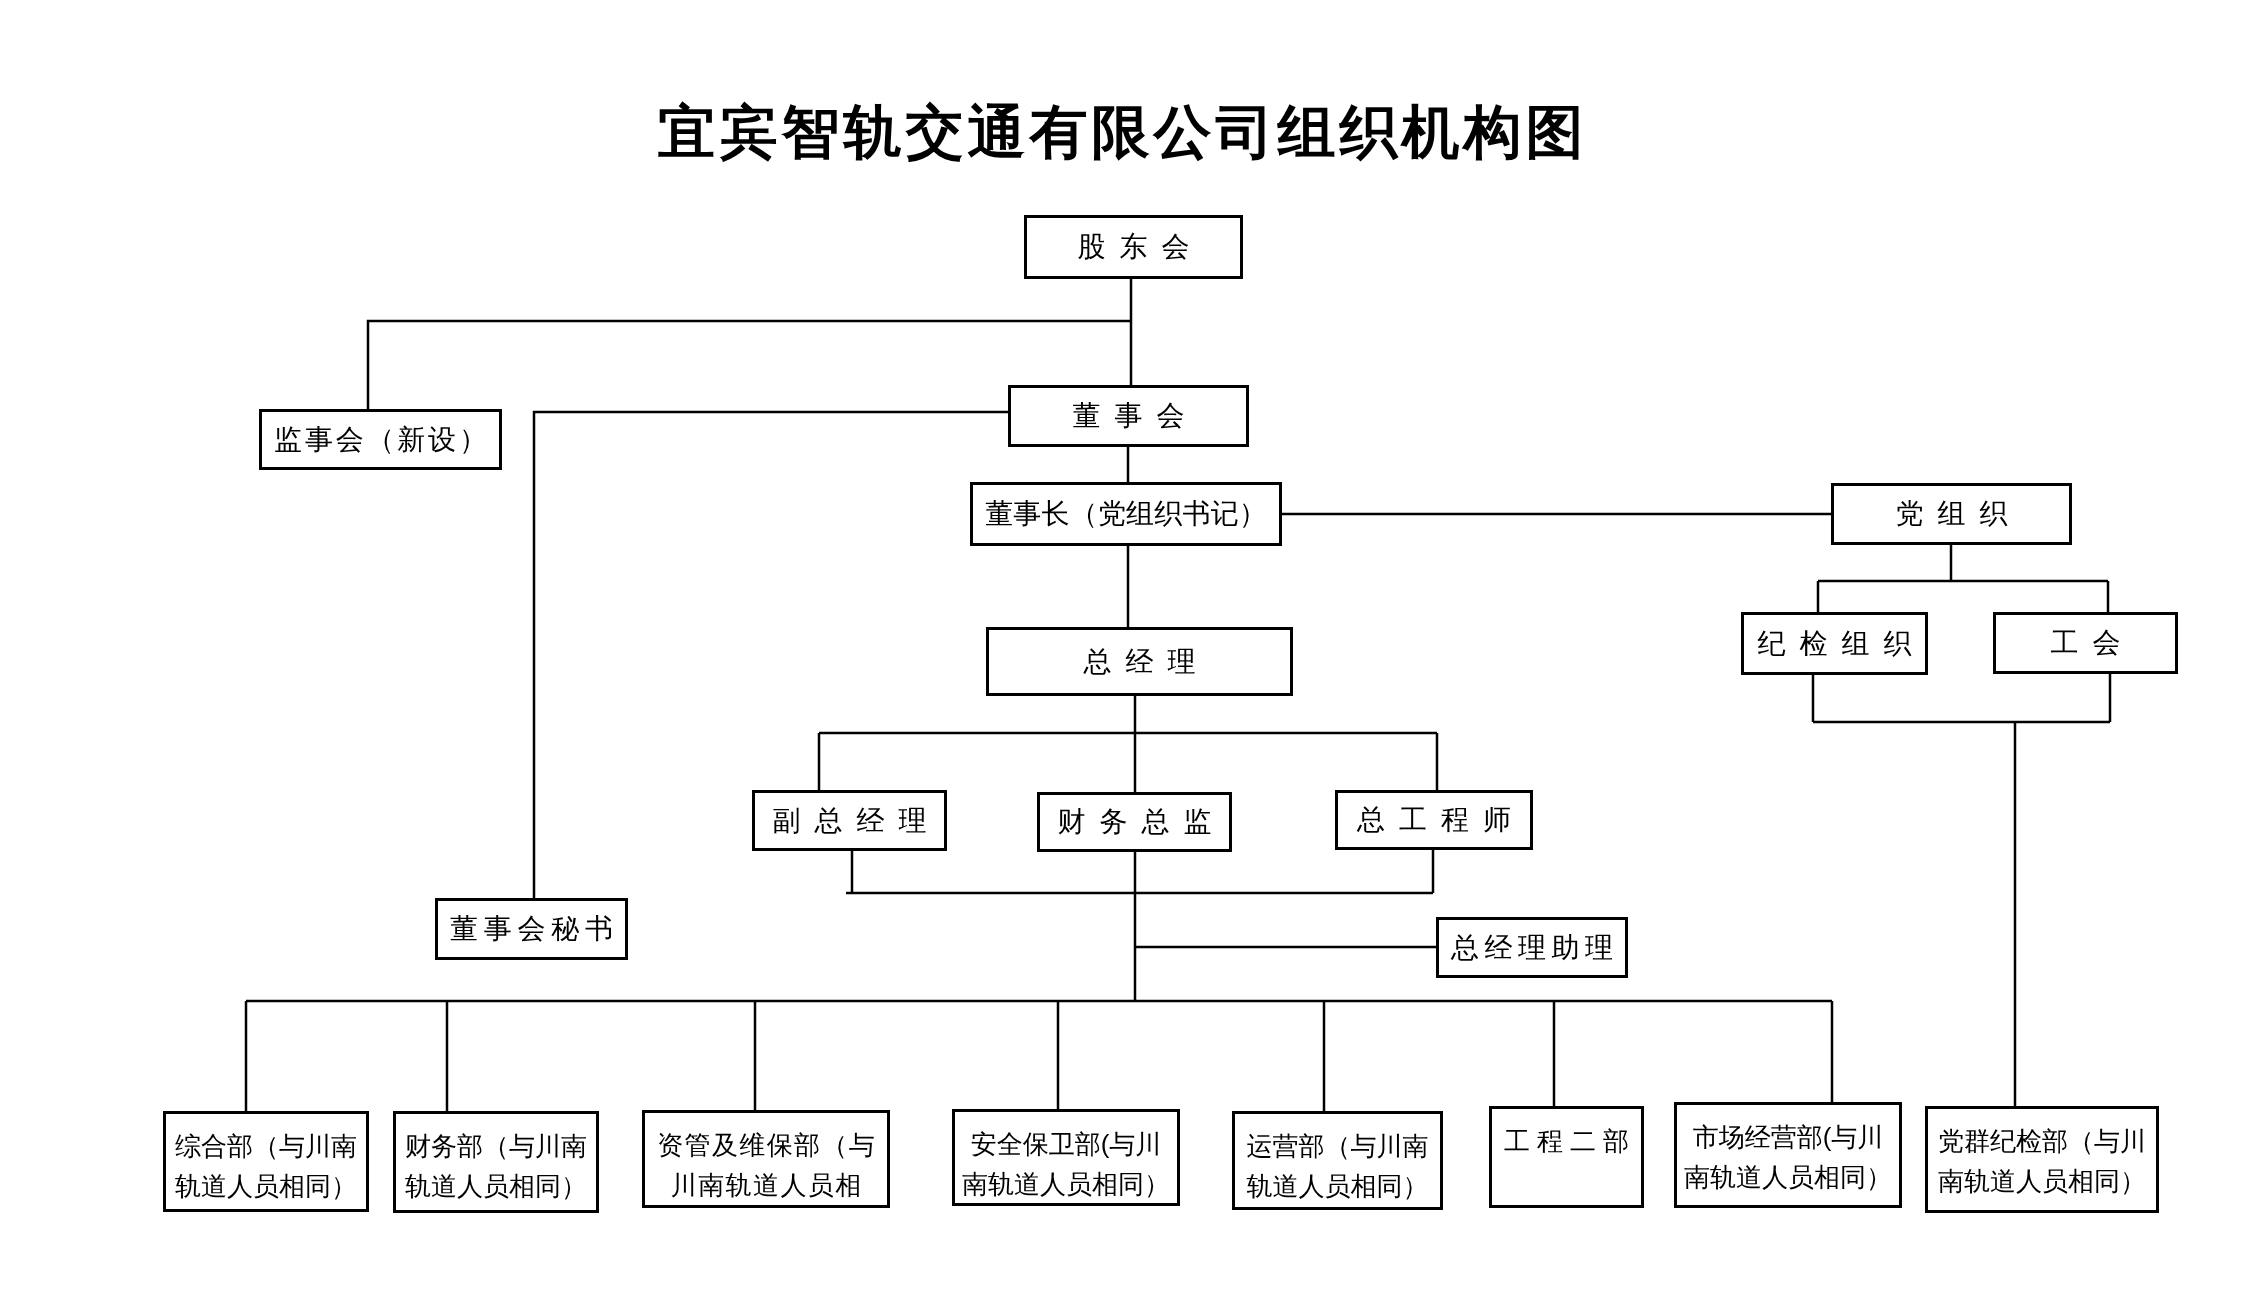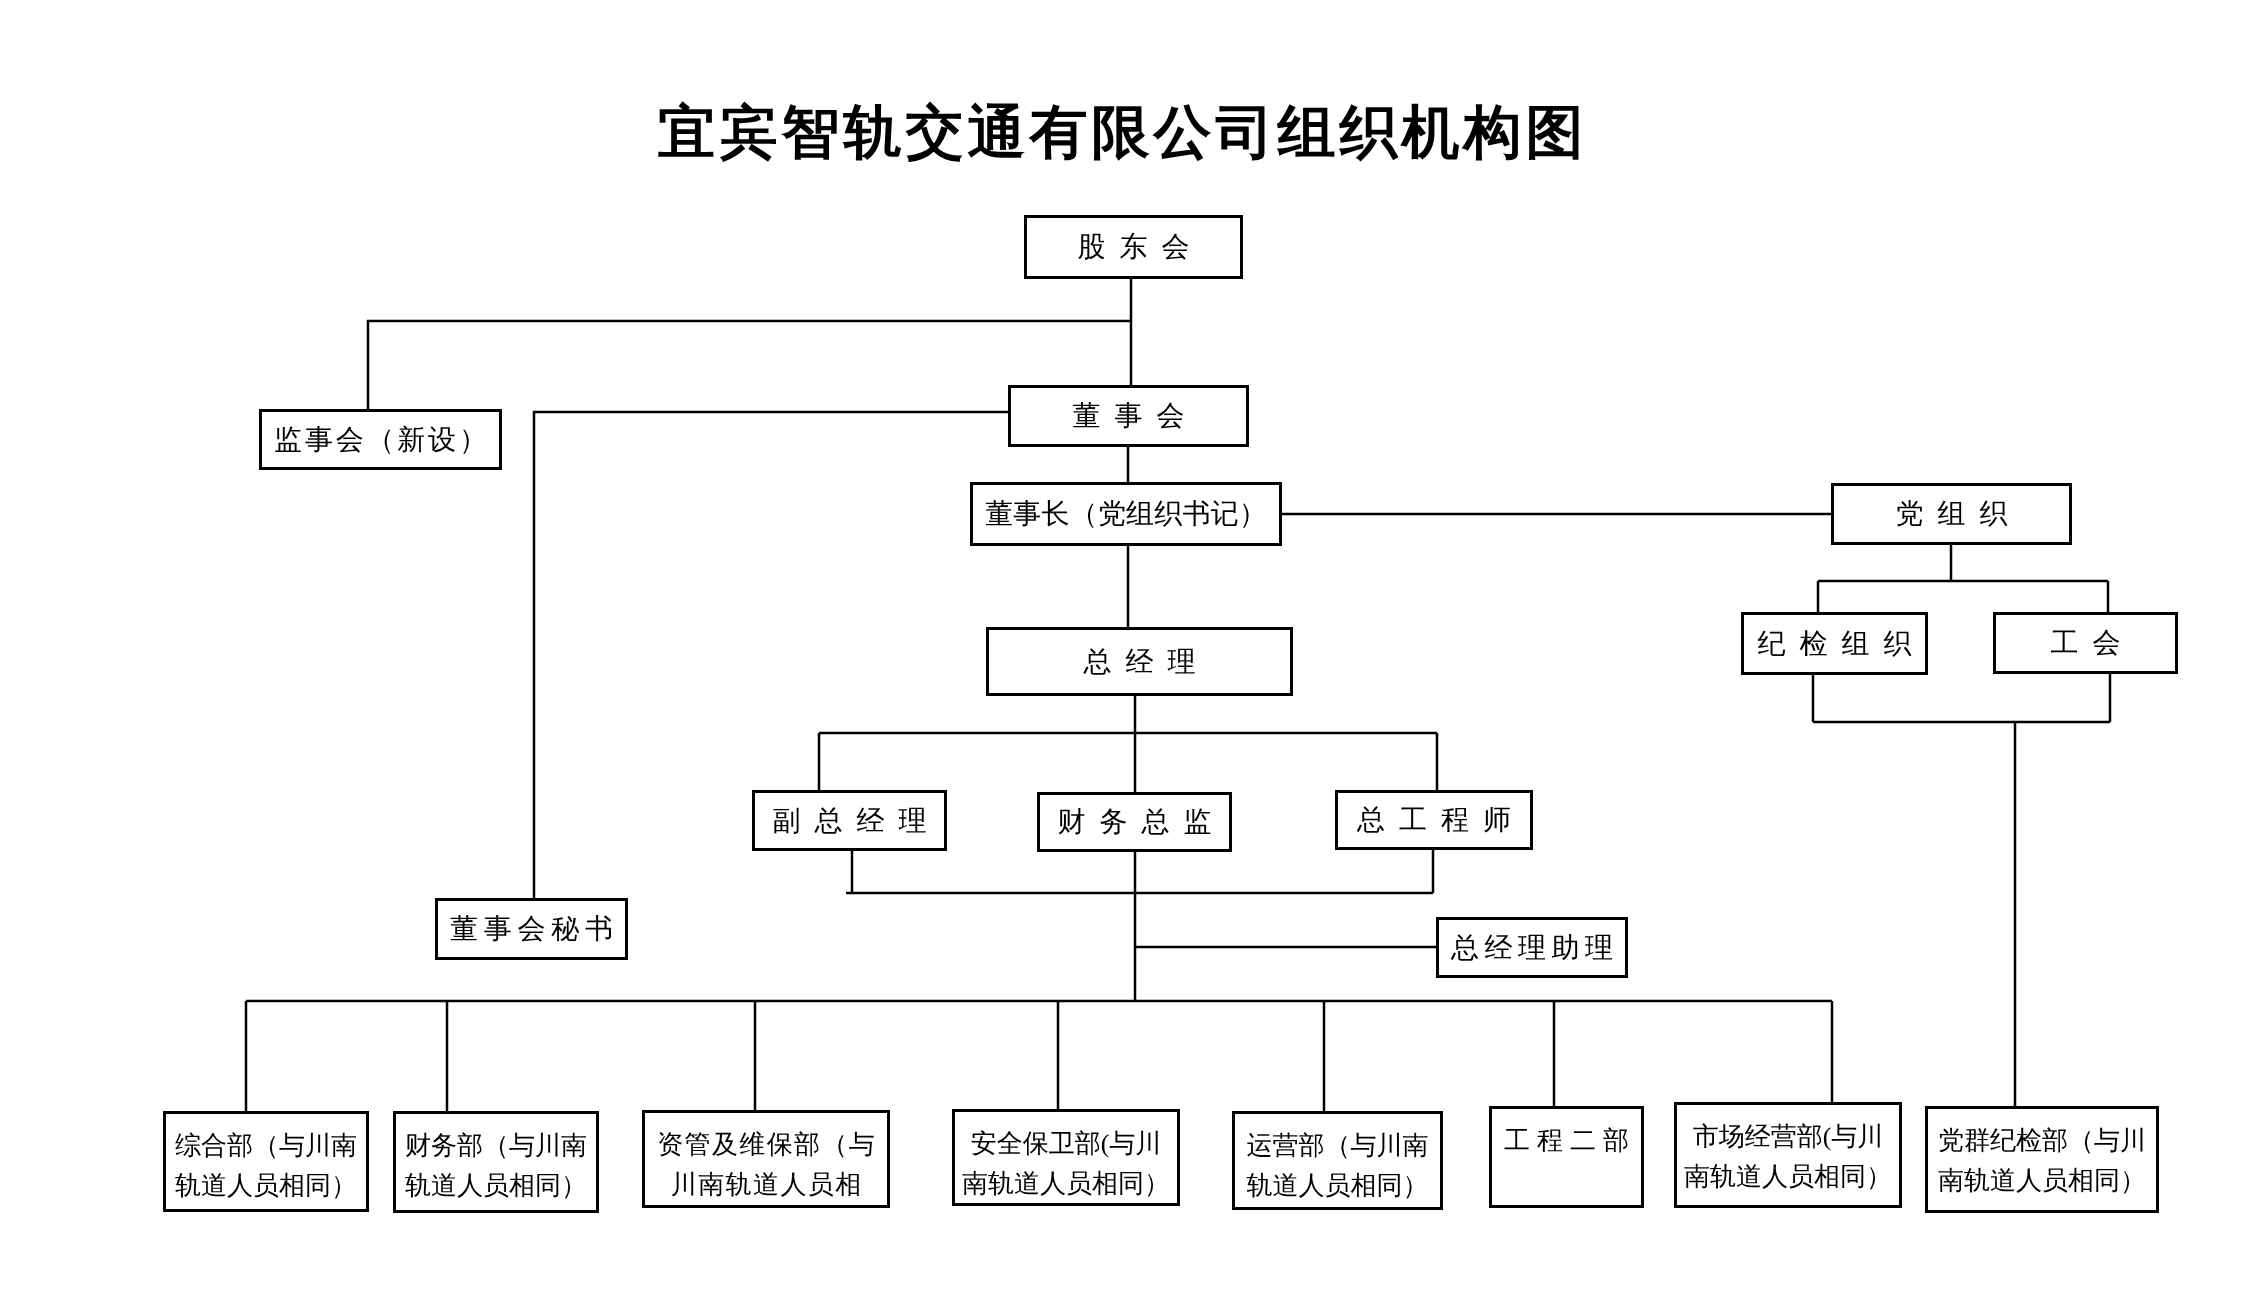--- a/index.html
+++ b/index.html
@@ -6,21 +6,21 @@
     margin: 0;
     padding: 0;
     background: #ffffff;
   }
   #stage {
     position: relative;
     width: 2245px;
     height: 1303px;
     background: #ffffff;
     overflow: hidden;
-    font-family: Liberation Serif, serif;
+    font-family: Liberation Sans, sans-serif;
     color: #000000;
   }
   #chart-title {
     position: absolute;
     left: 0;
     top: 94px;
     width: 2245px;
     text-align: center;
     font-size: 58px;
     font-weight: bold;

